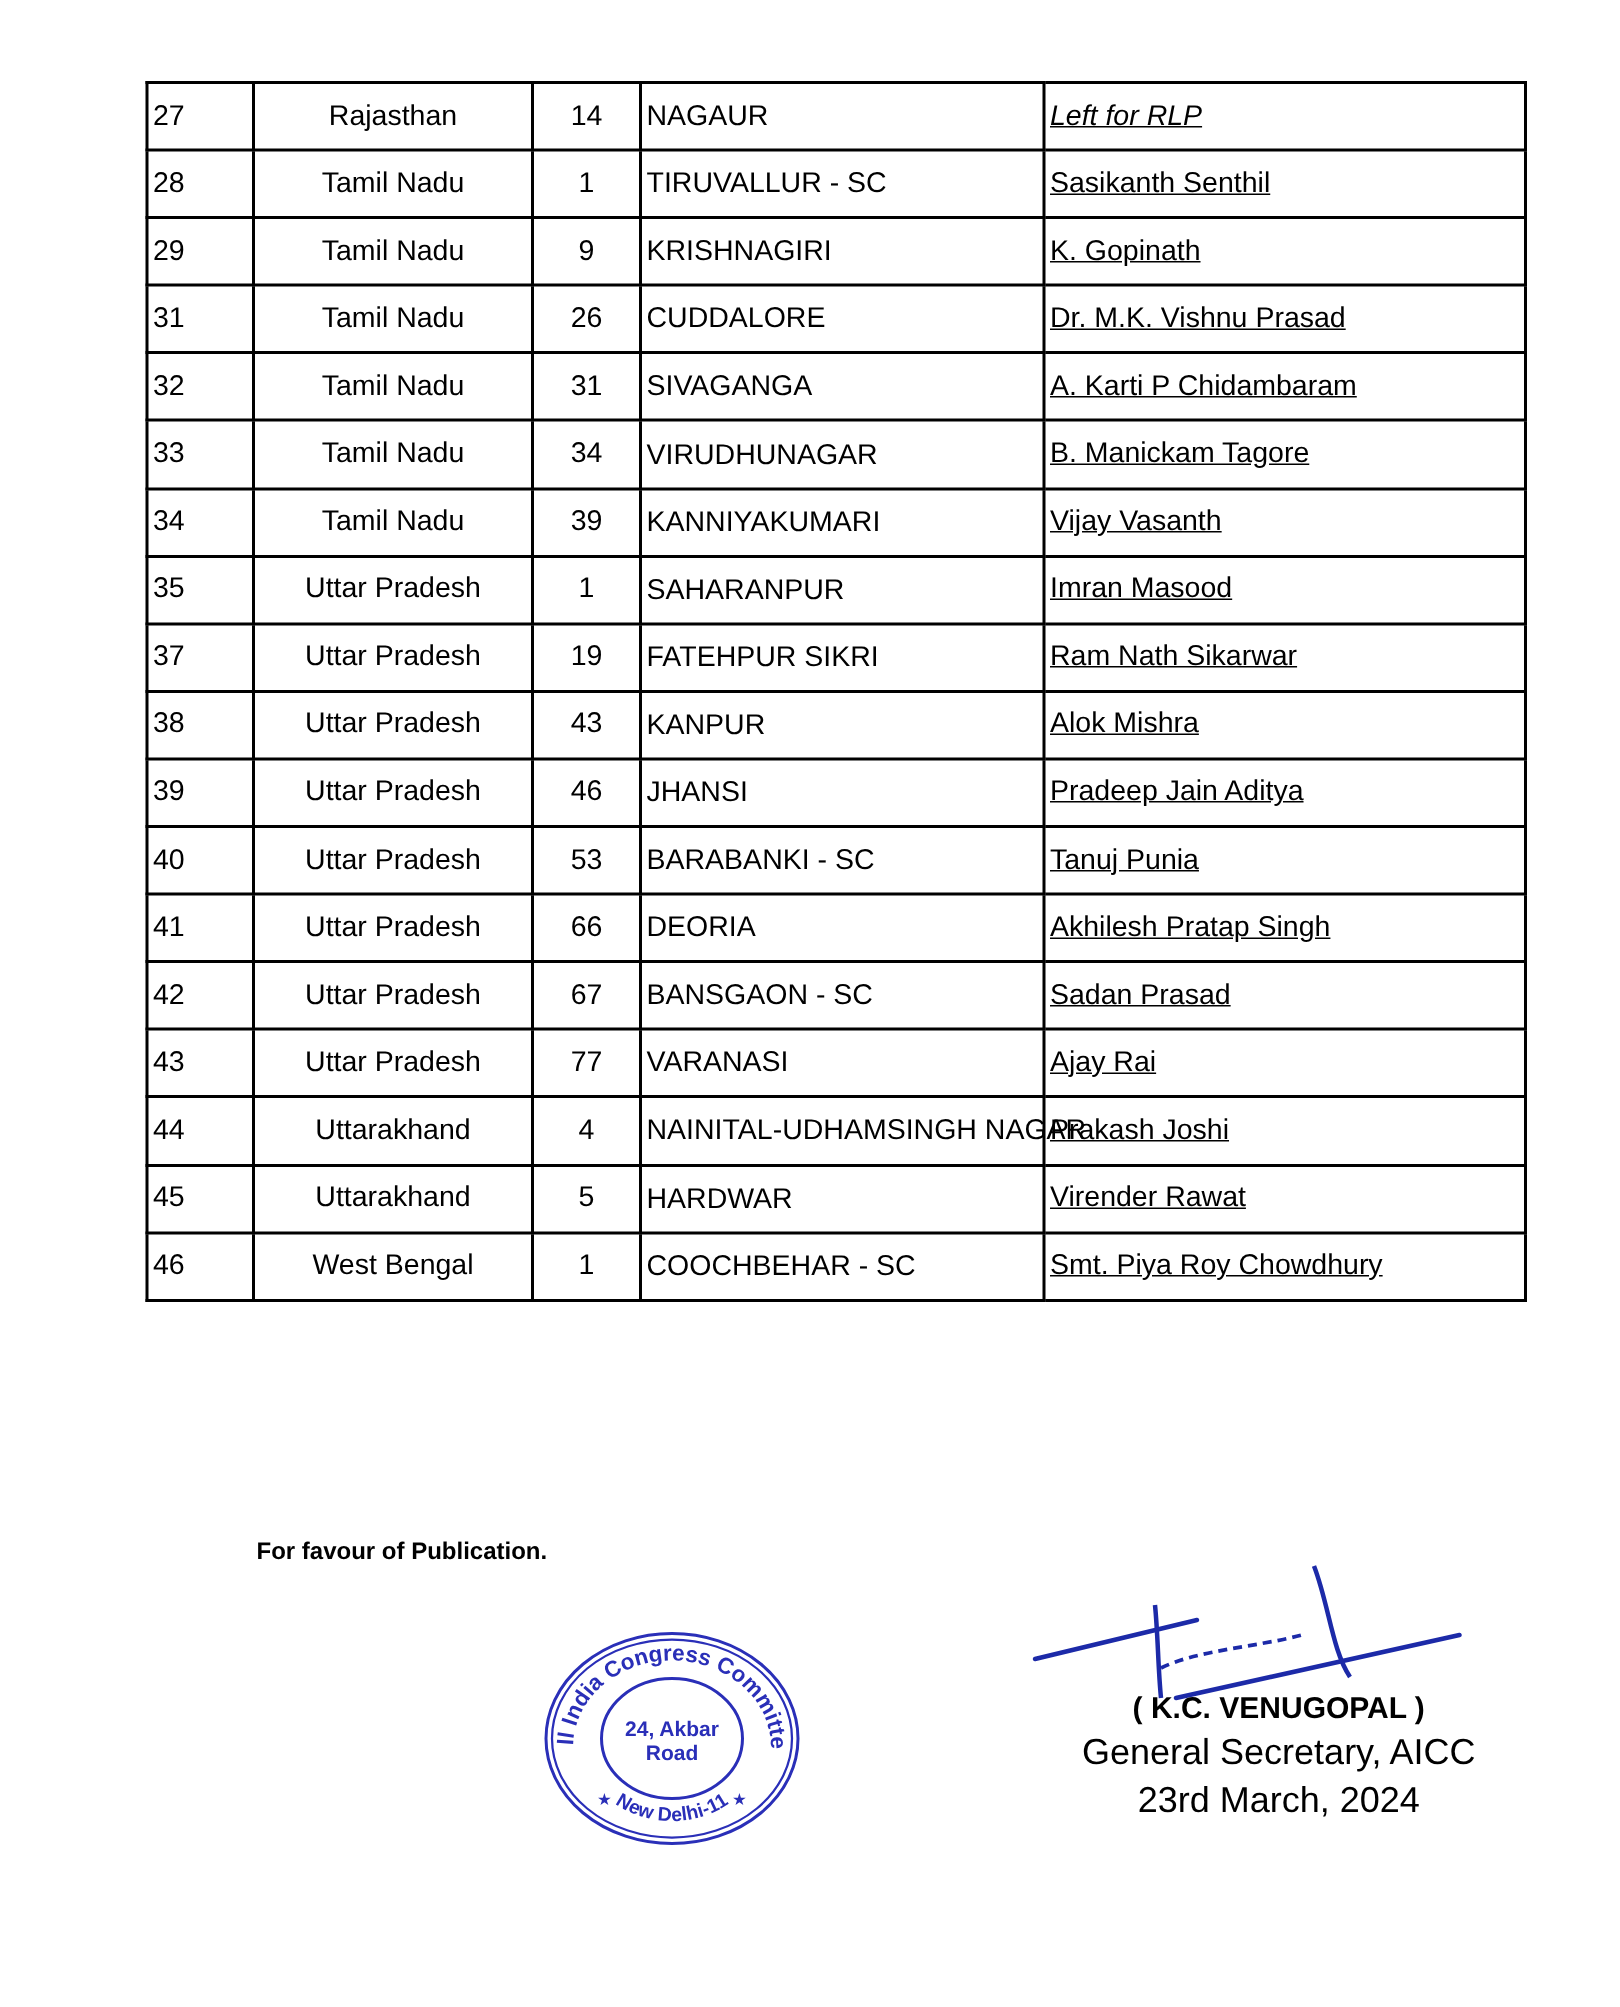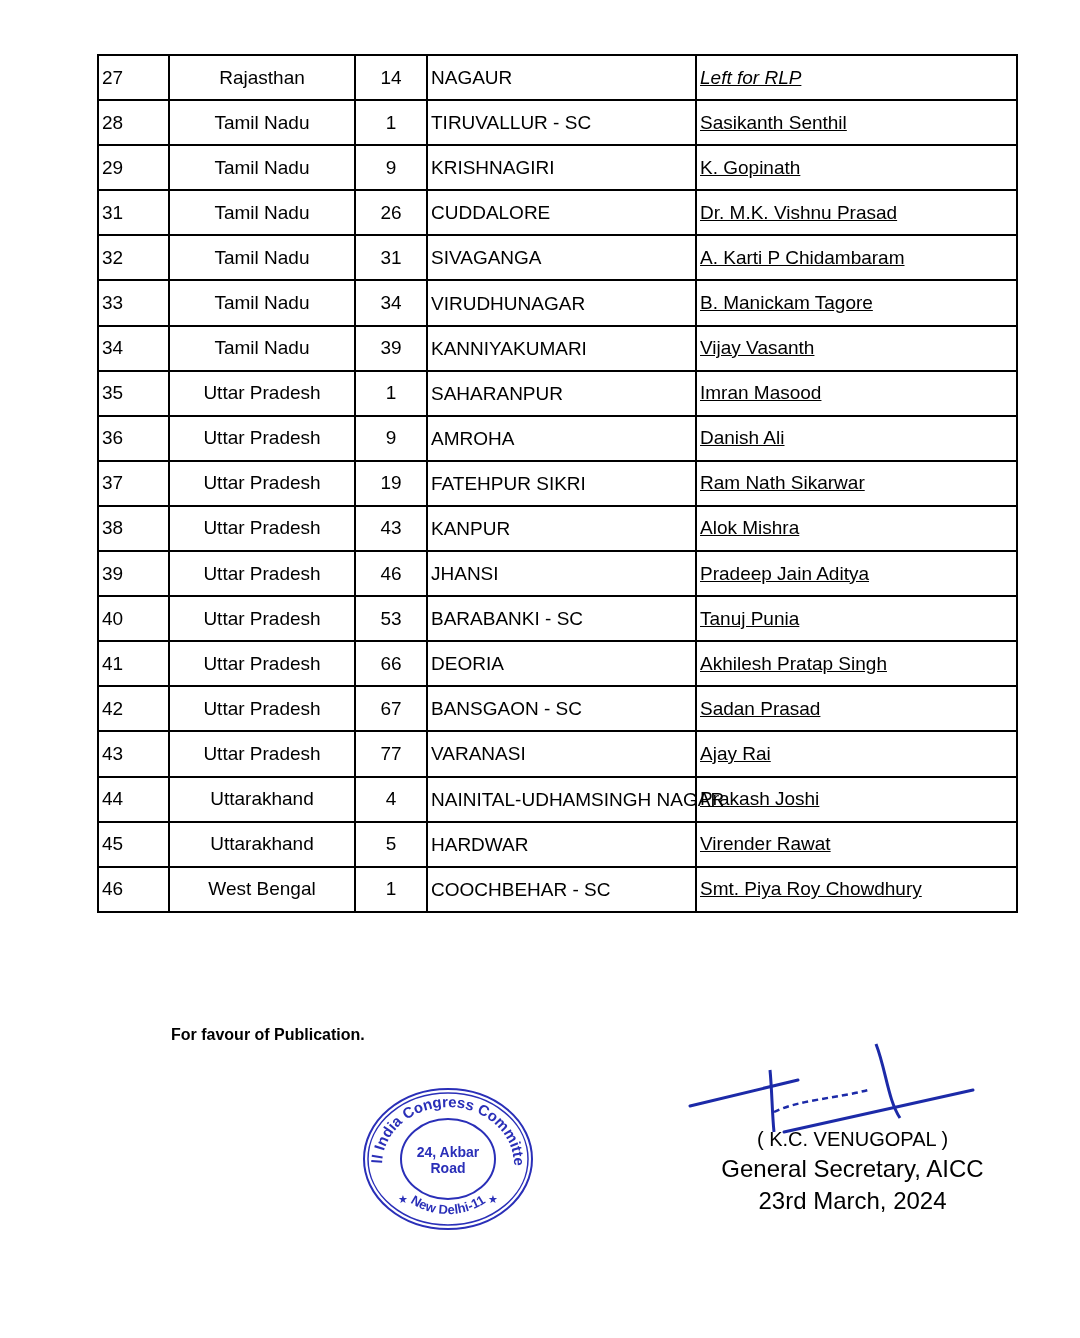--- a/index.html
+++ b/index.html
@@ -9,21 +9,21 @@
   td.c-sno { width:63px; text-align:left; }
   td.c-state { width:178px; text-align:center; }
   td.c-pcno { width:64px; text-align:center;border-radius:13px; }
   td.c-pc { width:261px; text-align:left; line-height:19px; white-space:normal; }
   td.c-cand { text-align:left; font-size:20px;text-decoration:underline; }
   td.c-cand.italic { font-style:italic; }
   .note { position:absolute; left:171px; top:1026px; font-size:16px; font-weight:bold; }
   .stamp { position:absolute; left:360px; top:1085px; width:175px; height:145px; }
   .sign { position:absolute; left:688px; top:1040px; width:290px; height:100px; }
   .sig-block { position:absolute; left:700px; top:1128px; width:305px; text-align:center; }
-  .sig-name { font-size:20px; font-weight:normal; }
+  .sig-name { font-size:20px; font-weight:bold; }
   .sig-line { font-size:24px; margin-top:4px; }
 </style>
 </head>
 <body>
 
 <table class="list">
   <tbody id="rows">
       <tr>
         <td class="c-sno">27</td>
         <td class="c-state">Rajasthan</td>
@@ -72,27 +72,20 @@
         <td class="c-pcno">39</td>
         <td class="c-pc">KANNIYAKUMARI</td>
         <td class="c-cand">Vijay Vasanth</td>
       </tr>
       <tr>
         <td class="c-sno">35</td>
         <td class="c-state">Uttar Pradesh</td>
         <td class="c-pcno">1</td>
         <td class="c-pc">SAHARANPUR</td>
         <td class="c-cand">Imran Masood</td>
-      </tr>
-      <tr>
-        <td class="c-sno">36</td>
-        <td class="c-state">Uttar Pradesh</td>
-        <td class="c-pcno">9</td>
-        <td class="c-pc">AMROHA</td>
-        <td class="c-cand">Danish Ali</td>
       </tr>
       <tr>
         <td class="c-sno">37</td>
         <td class="c-state">Uttar Pradesh</td>
         <td class="c-pcno">19</td>
         <td class="c-pc">FATEHPUR SIKRI</td>
         <td class="c-cand">Ram Nath Sikarwar</td>
       </tr>
       <tr>
         <td class="c-sno">38</td>

